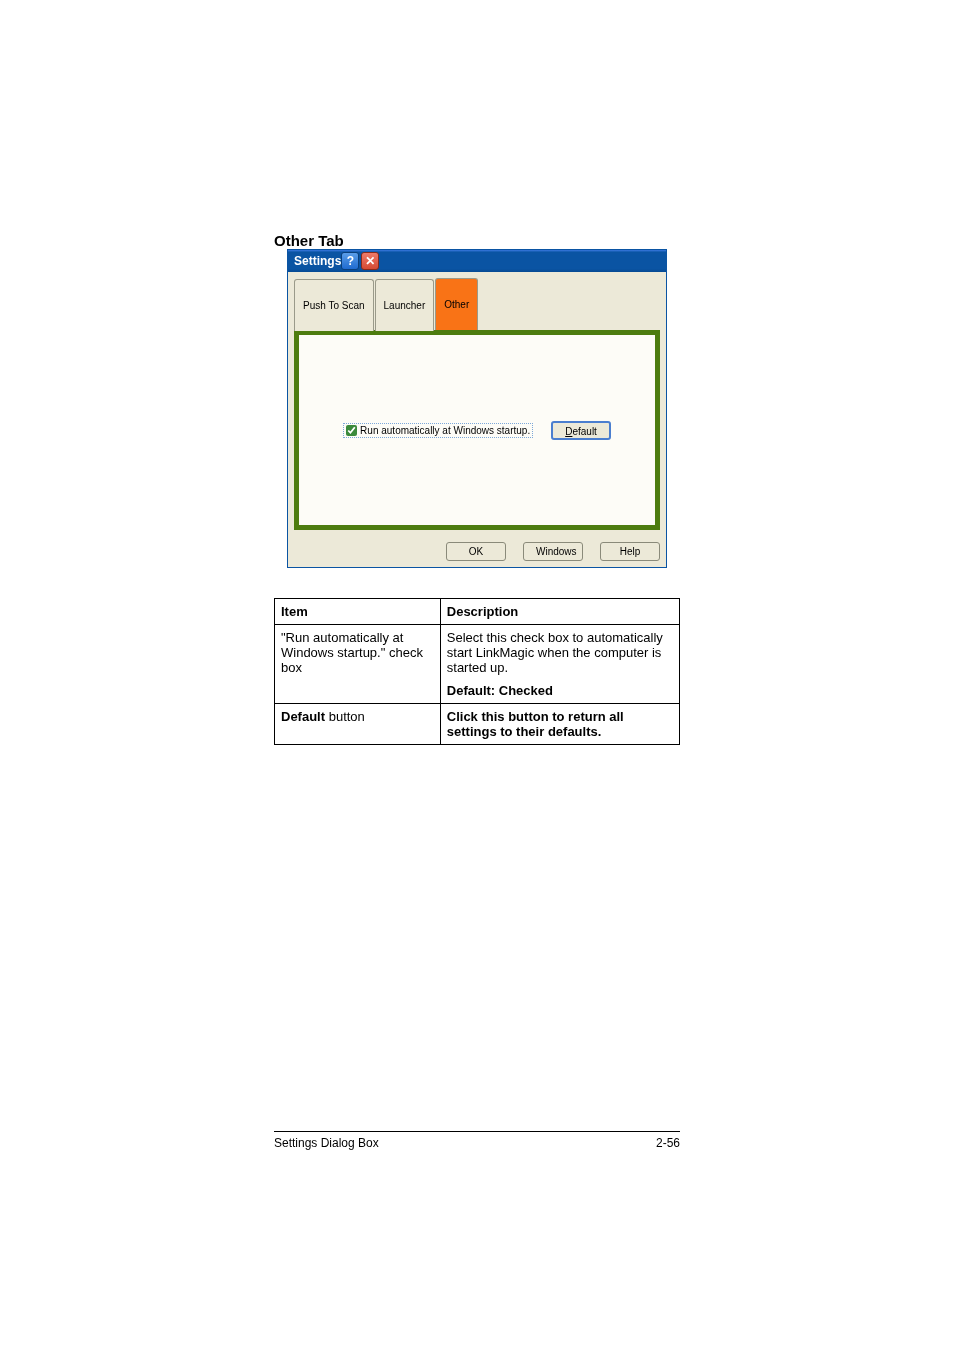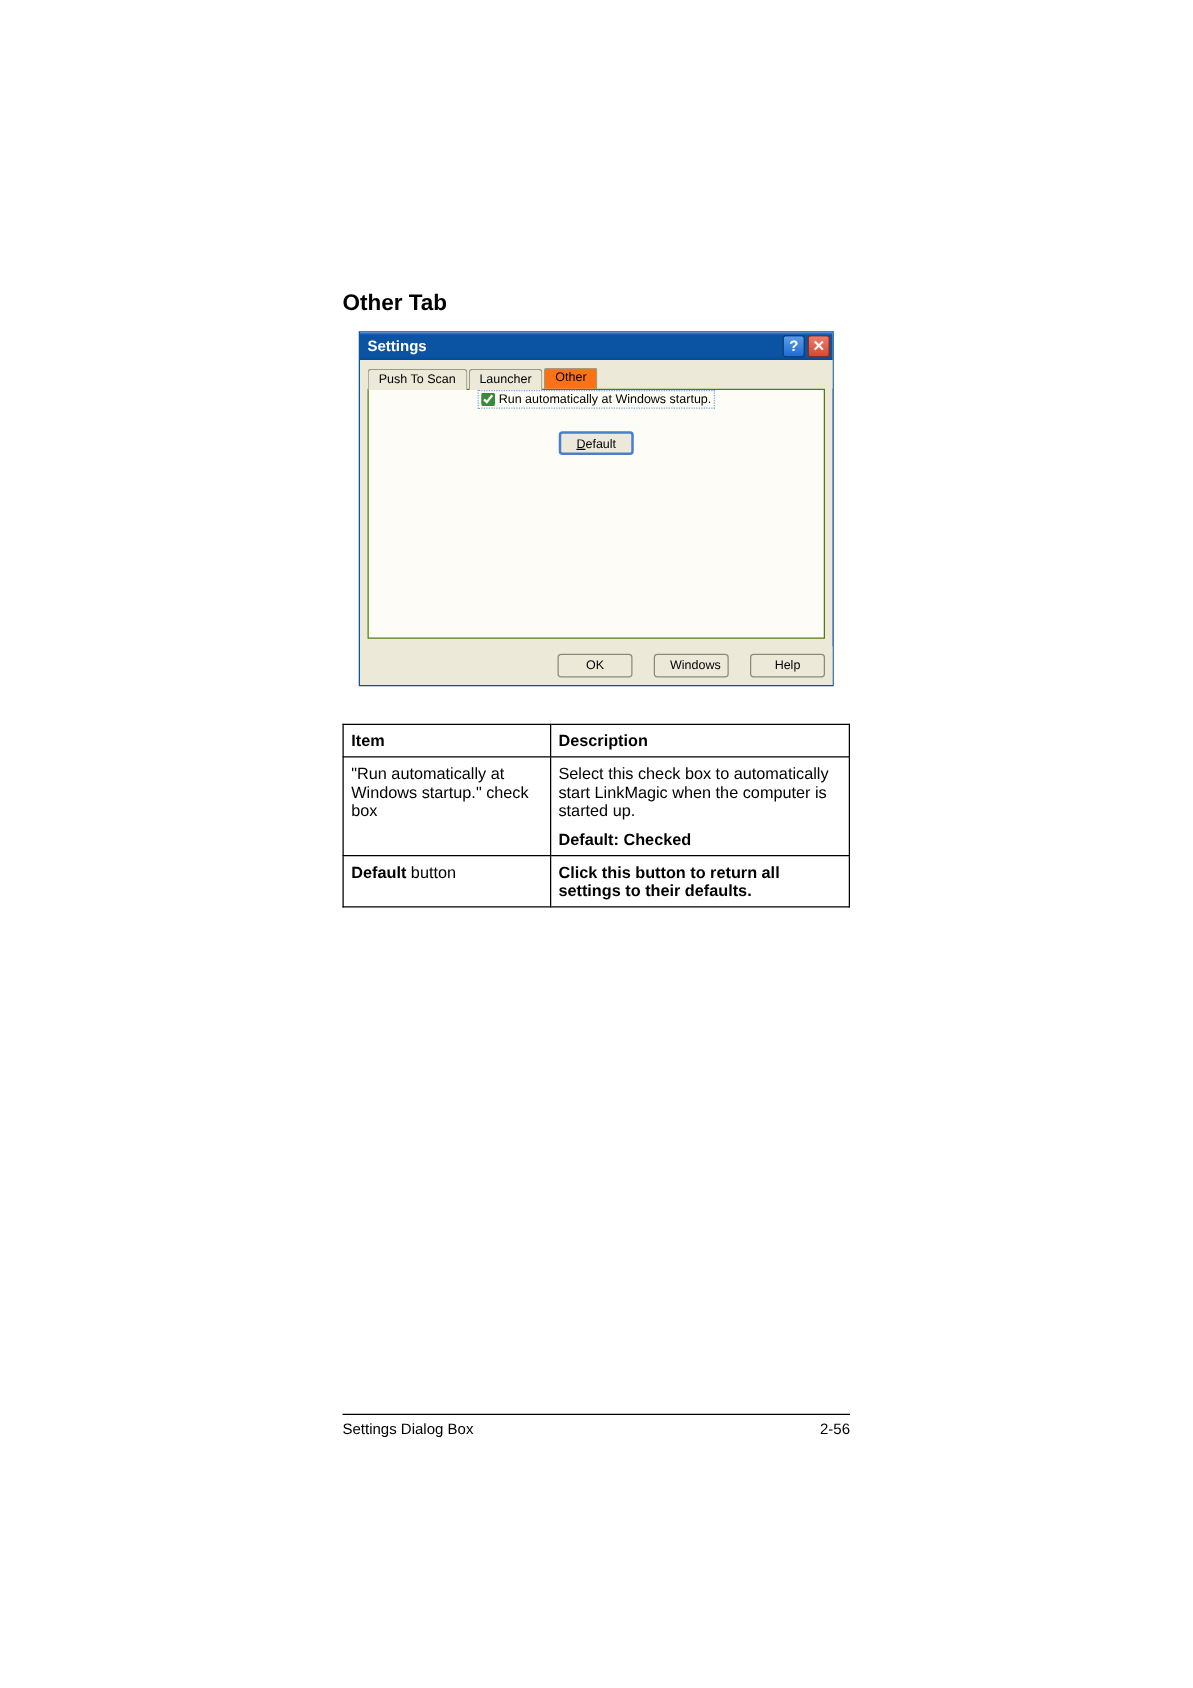--- a/index.html
+++ b/index.html
@@ -6,38 +6,37 @@
     body {
       font-family: Arial, Helvetica, sans-serif;
       background: #fff;
       width: 954px;
       height: 1350px;
       position: relative;
       padding: 232px 274px 0 274px;
     }
     .heading {
       font-weight: bold;
-      font-size: 18px;
-      margin-bottom: 12px;
+      font-size: 15px;
     }
     
     .dialog {
       width: 380px;
       margin: 0 auto 30px auto;
       border: 1px solid #0a54a3;
       background: #ece9d8;
       font-family: Tahoma, Arial, sans-serif;
       font-size: 11px;
     }
     .titlebar {
       height: 22px;
       background: linear-gradient(to bottom, #3a79e0 0%, #0a54a3 10%, #0a54a3 85%, #064a93 100%);
       display: flex;
       align-items: center;
-      justify-content: space-between;
+      justify-content: flex-start;
       padding: 0 2px 0 6px;
       color: #fff;
       font-weight: bold;
       font-size: 12px;
     }
     .titlebar-buttons { display: flex; gap: 2px; }
     .tb-btn {
       width: 18px; height: 18px;
       border-radius: 3px;
       display: flex; align-items: center; justify-content: center;
@@ -50,41 +49,42 @@
       display: flex;
       padding: 6px 6px 0 6px;
       background: #ece9d8;
       gap: 0;
     }
     .tab {
       border: 1px solid #9a9a8a;
       border-bottom: none;
       border-top-left-radius: 3px;
       border-top-right-radius: 3px;
-      padding: 2px 8px;
+      padding: 20px 8px;
       font-size: 10px;
       background: #ece9d8;
       margin-right: 1px;
       position: relative;
       top: 1px;
     }
     .tab.active {
       background: #f97316;
       z-index: 2;
       top: 0;
       padding-bottom: 3px;
     }
     .tab-body {
       background: #fdfcf7;
-      border: 1px solid #4d7c0f;
+      border: 5px solid #4d7c0f;
       margin: 0 6px 6px 6px;
       height: 200px;
       display: flex;
-      flex-direction: column;
+      flex-direction: row;
       align-items: center;
+      justify-content: center;
       gap: 18px;
     }
     .checkbox-row {
       border: 1px dotted #7da8d8;
       padding: 1px 2px;
       display: flex;
       align-items: center;
       gap: 3px;
       font-size: 10px;
     }

